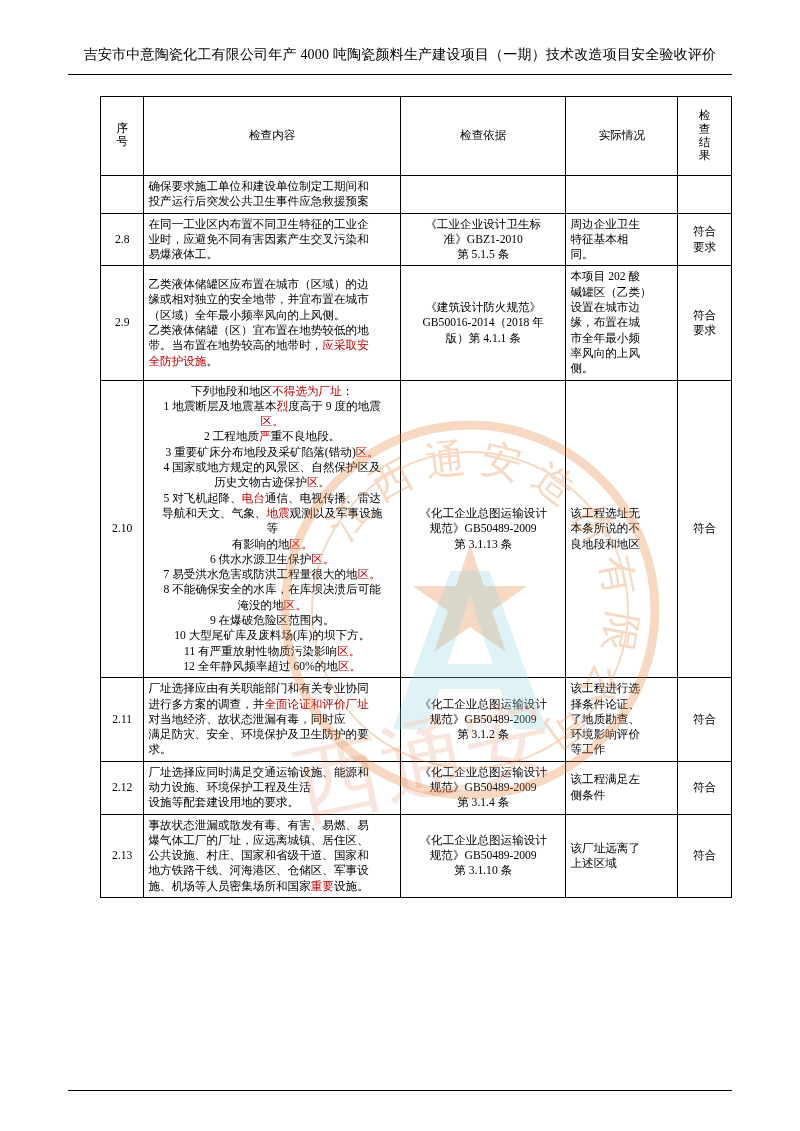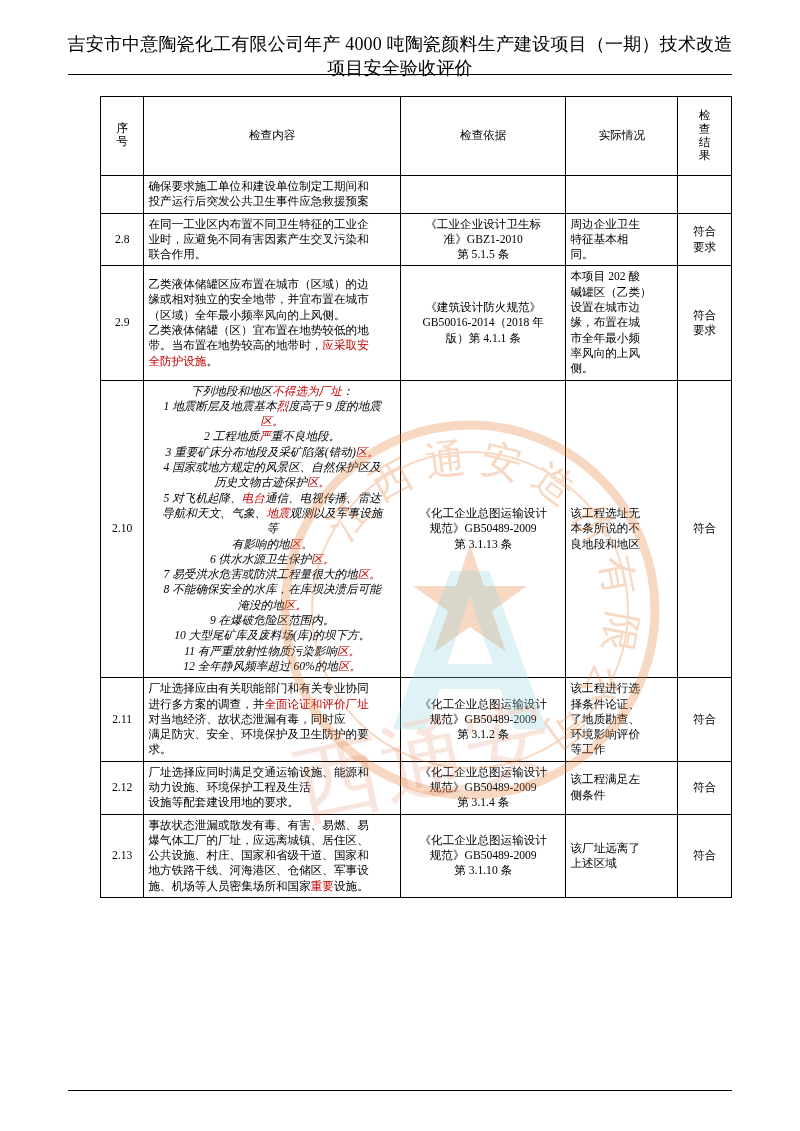--- a/index.html
+++ b/index.html
@@ -28,25 +28,25 @@
     position: absolute;
     left: 0; top: 0;
     width: 800px; height: 1131px;
     pointer-events: none;
     z-index: 5;
   }
 
   
   .doc-header {
     position: absolute;
-    top: 32px;
+    top: 46px;
     left: 60px;
     width: 680px;
     text-align: center;
-    font-size: 18px;
+    font-size: 14px;
     letter-spacing: 0.2px;
     z-index: 2;
   }
   .header-rule {
     position: absolute;
     top: 74px;
     left: 68px;
     width: 664px;
     border-top: 1px solid #000;
     z-index: 2;
@@ -119,21 +119,21 @@
   }
   .hdr-no {
     line-height: 1.1;
     letter-spacing: 0;
   }
   .hdr-res {
     line-height: 1.15;
   }
   td.no { text-align: center; font-size: 12px; }
   td.content { text-align: justify; text-justify: inter-ideograph; }
-  td.content.ctr { text-align: center; font-style: italic; }
+  td.content.ctr { text-align: center; }
   td.basis { text-align: center; }
   td.actual { text-align: justify; text-justify: inter-ideograph; margin-left: 45px; }
   td.result { text-align: center; font-size: 11.8px; line-height: 1.35; }
 
   .redtxt { color: #c00000; }
   .lines p { margin: 0; }
   .lines p.ctr { text-align: center; }
   .lines p.jst { text-align: justify; text-justify: inter-ideograph; }
 </style>
 </head>
@@ -212,21 +212,21 @@
             <td class="result">
               <div class="lines"></div>
             </td>
           </tr>
           <tr>
             <td class="no">2.8</td>
             <td class="content">
               <div class="lines">
                 <p class="jst">在同一工业区内布置不同卫生特征的工业企</p>
                 <p class="jst">业时，应避免不同有害因素产生交叉污染和</p>
-                <p class="jst">联合作用。</p>
+                <p class="jst">易爆液体工。</p>
               </div>
             </td>
             <td class="basis">
               <div class="lines">
                 <p class="ctr">《工业企业设计卫生标</p>
                 <p class="ctr">准》GBZ1-2010</p>
                 <p class="ctr">第 5.1.5 条</p>
               </div>
             </td>
             <td class="actual">

